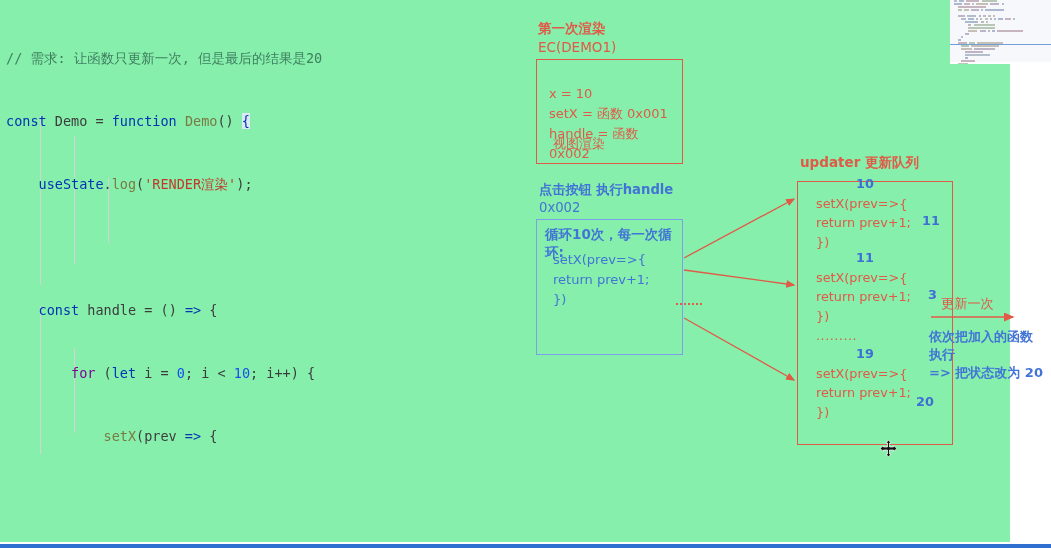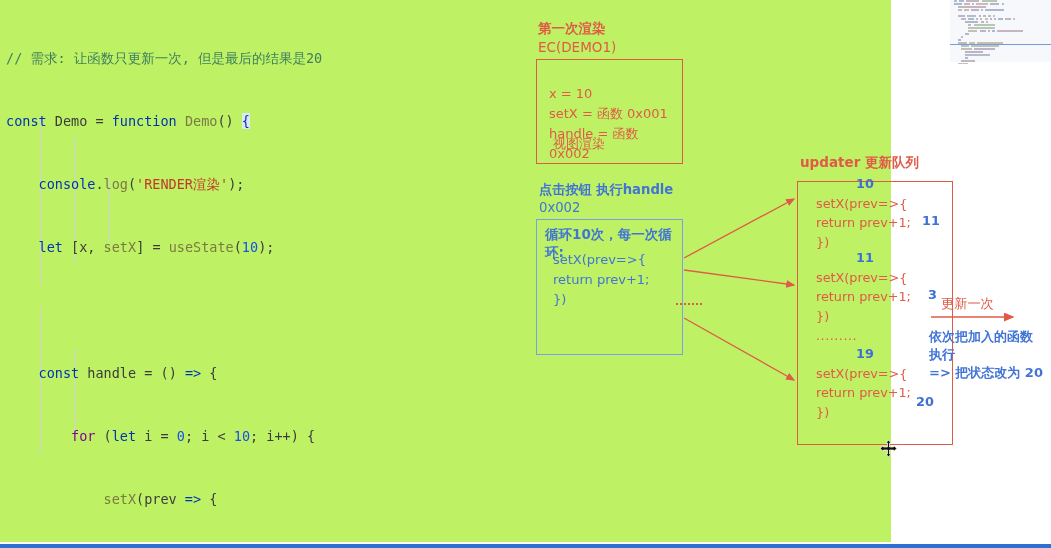--- a/index.html
+++ b/index.html
@@ -10,22 +10,22 @@
     width: 1051px; height: 548px;
     position: relative;
     overflow: hidden;
     font-family: "DejaVu Sans", "Liberation Sans", sans-serif;
   }
 
   
   #editor {
     position: absolute;
     left: 0; top: 0;
-    width: 891px; height: 542px;
-    background: #bef264;
+    width: 1010px; height: 542px;
+    background: #86efac;
   }
   #code {
     position: absolute;
     left: 0; top: 6px;
     font-family: "DejaVu Sans Mono", "Liberation Mono", monospace;
     font-size: 13.5px;
     line-height: 21px;
     white-space: pre;
   }
   .ln {
@@ -240,22 +240,21 @@
 
   <div class="guide" style="left:40px; top:115px; height:170px;"></div>
   <div class="guide" style="left:74px; top:136px; height:128px;"></div>
   <div class="guide" style="left:108px; top:178px; height:65px;"></div>
   <div class="guide" style="left:40px; top:306px; height:148px;"></div>
   <div class="guide" style="left:74px; top:348px; height:85px;"></div>
 
   <div id="code">
     <div class="ln"><span class="cmt">// 需求: 让函数只更新一次, 但是最后的结果是20</span></div>
     <div class="ln"><span class="kw2">const</span> <span class="pln">Demo</span> <span class="op">=</span> <span class="kw2">function</span> <span class="fn">Demo</span><span class="op">()</span> <span class="brmatch">{</span></div>
-    <div class="ln">    <span class="kw2">console</span><span class="op">.</span><span class="fn">log</span><span class="op">(</span><span class="str">'RENDER渲染'</span><span class="op">);</span></div>
-    <div class="ln">    <span class="kw2">let</span> <span class="op">[</span><span class="pln">x</span><span class="op">,</span> <span class="fn">setX</span><span class="op">]</span> <span class="op">=</span> <span class="fn">useState</span><span class="op">(</span><span class="num">10</span><span class="op">);</span></div>
+    <div class="ln">    <span class="kw2">useState</span><span class="op">.</span><span class="fn">log</span><span class="op">(</span><span class="str">'RENDER渲染'</span><span class="op">);</span></div>
     <div class="ln"> </div>
     <div class="ln">    <span class="kw2">const</span> <span class="pln">handle</span> <span class="op">=</span> <span class="op">()</span> <span class="arrow">=&gt;</span> <span class="op">{</span></div>
     <div class="ln">        <span class="kw">for</span> <span class="op">(</span><span class="kw2">let</span> <span class="pln">i</span> <span class="op">=</span> <span class="num">0</span><span class="op">;</span> <span class="pln">i</span> <span class="op">&lt;</span> <span class="num">10</span><span class="op">;</span> <span class="pln">i</span><span class="op">++)</span> <span class="op">{</span></div>
     <div class="ln">            <span class="fn">setX</span><span class="op">(</span><span class="pln">prev</span> <span class="arrow">=&gt;</span> <span class="op">{</span></div>
     
     
     
     
     
     

